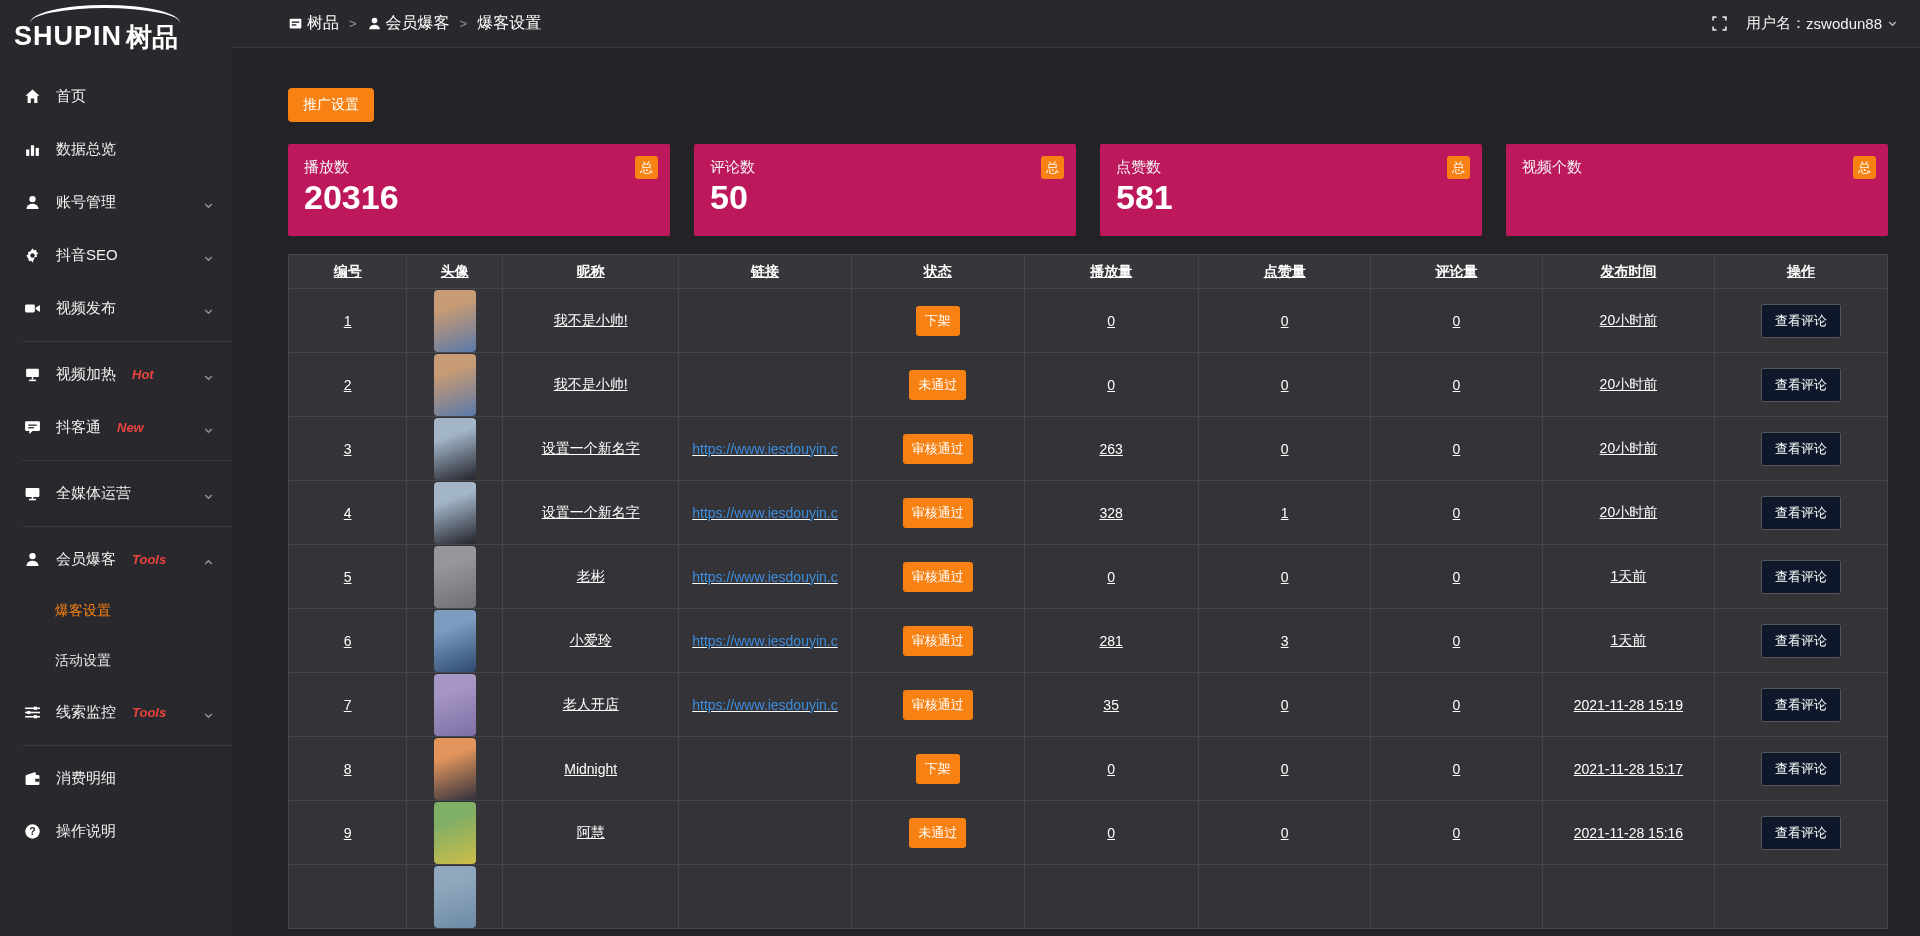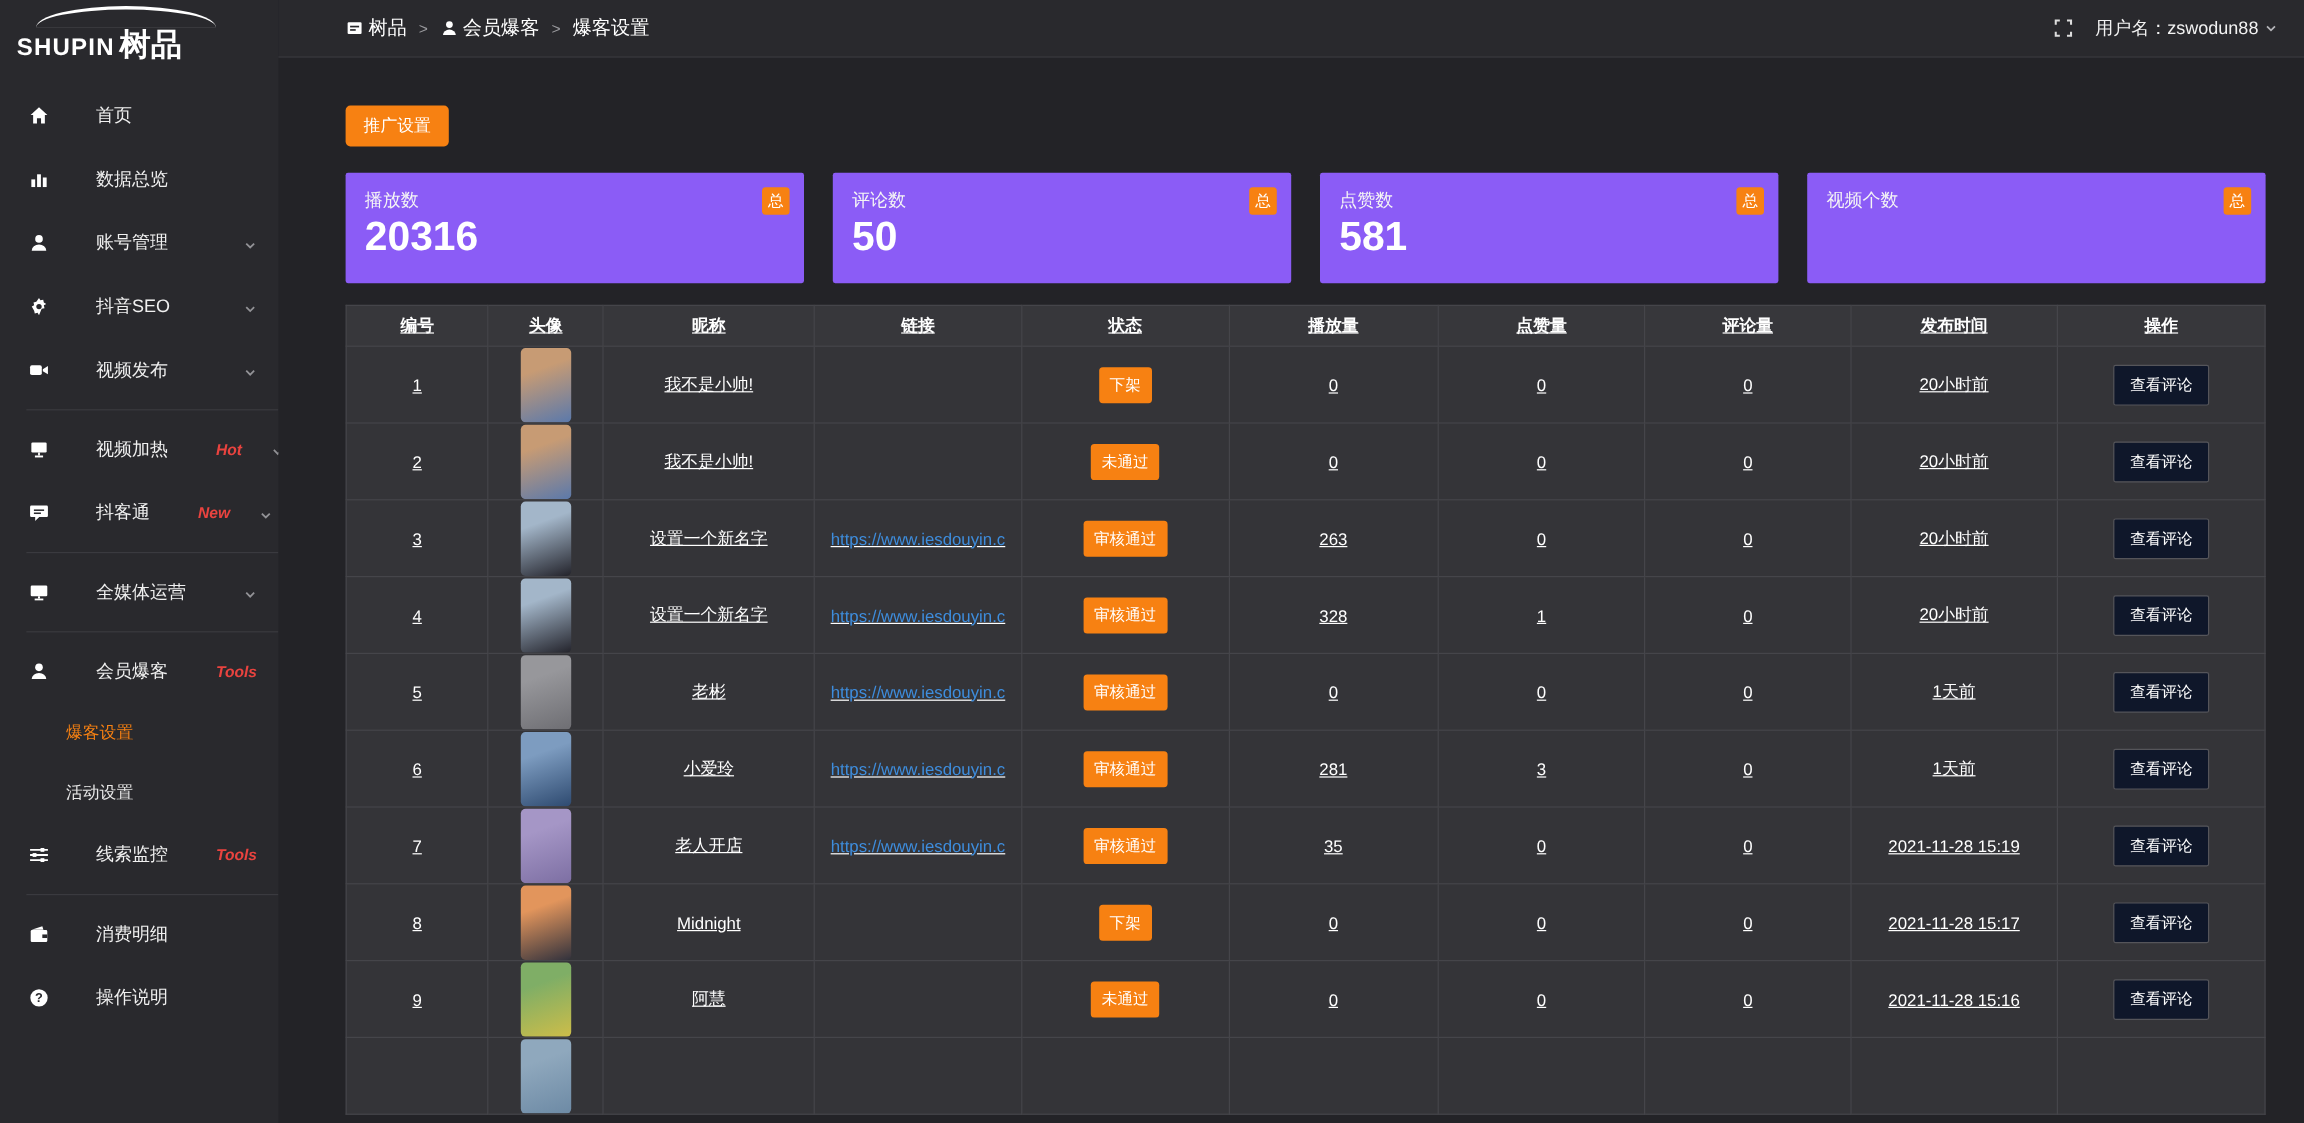--- a/index.html
+++ b/index.html
@@ -8,26 +8,26 @@
 
   
   .app { display:flex; width:1920px; height:936px; }
   .sidebar { width:232px; min-width:232px; background:#29292d; height:936px; overflow:hidden; }
   .main { flex:1; display:flex; flex-direction:column; }
 
   
   .logo { height:52px; display:flex; align-items:flex-end; padding:6px 0 2px 14px; position:relative; cursor:pointer; }
   .logo .arc { position:absolute; top:5px; left:30px; width:150px; height:18px;
     border-top:3px solid #fff; border-radius:50% 50% 0 0 / 100% 100% 0 0; }
-  .logo .logo-en { font-size:20px; font-weight:bold; letter-spacing:1px; line-height:1; }
+  .logo .logo-en { font-size:27px; font-weight:bold; letter-spacing:1px; line-height:1; }
   .logo .logo-cn { font-size:26px; font-weight:bold; line-height:1; margin-left:4px; }
 
   .menu { padding-top:18px; }
   .side-item { height:53px; display:flex; align-items:center; padding:0 18px 0 24px;
-    font-size:15px; color:#f0f0f0; cursor:pointer; position:relative;gap:24px; }
+    font-size:15px; color:#f0f0f0; cursor:pointer; position:relative; }
   .side-item .ic { width:17px; height:17px; margin-right:15px; display:inline-flex; flex:0 0 17px; }
   .side-item .ic svg { width:100%; height:100%; }
   .side-item .lbl { white-space:nowrap; }
   .side-item .tag { font-size:13px; font-weight:bold; font-style:italic; margin-left:16px; }
   .side-item .chev { margin-left:auto; width:11px; height:11px; opacity:.75; }
   .side-item .chev svg { width:11px; height:11px; }
   .submenu .sub-item { height:50px; display:flex; align-items:center; padding-left:55px;
     font-size:14px; color:#e8e8e8; cursor:pointer; }
   .submenu .sub-item.active { color:#f78112; }
   .side-divider { height:1px; background:#3a3a3f; margin:6px 0 6px 22px; }
@@ -45,21 +45,21 @@
   .fs-btn svg { width:100%; height:100%; }
   .user-box { font-size:15px; color:#f2f2f2; cursor:pointer; display:flex; align-items:center; }
   .user-box .caret { width:11px; height:11px; margin-left:5px; display:inline-flex; }
 
   
   .content { flex:1; padding:40px 32px 0 56px; overflow:hidden; }
   .promo-btn { background:#f78112; color:#fff; border:none; font-size:14px;
     padding:8px 15px; border-radius:4px; cursor:pointer; font-family:inherit; }
 
   .cards { display:flex; gap:24px; margin-top:22px; }
-  .card { flex:1; height:92px; background:#8b5cf6; border-radius:2px; position:relative; padding:14px 16px; }
+  .card { flex:1; height:92px; background:#be185d; border-radius:2px; position:relative; padding:14px 16px; }
   .card .card-label { font-size:15px; color:#f5f5f5; }
   .card .card-value { font-size:34px; font-weight:bold; margin-top:2px; line-height:1.1; }
   .card .card-badge { position:absolute; top:12px; right:12px; background:#f78112; color:#fff;
     font-size:13px; width:23px; height:23px; border-radius:3px; display:flex; align-items:center; justify-content:center; }
 
   
   .table-wrap { margin-top:18px; background:#343438; }
   table { width:100%; border-collapse:collapse; table-layout:fixed;text-decoration:underline; }
   thead th { height:34px; font-size:14px; font-weight:bold; color:#fff; background:#37373b;
     border:1px solid #45454a; text-align:center; }

